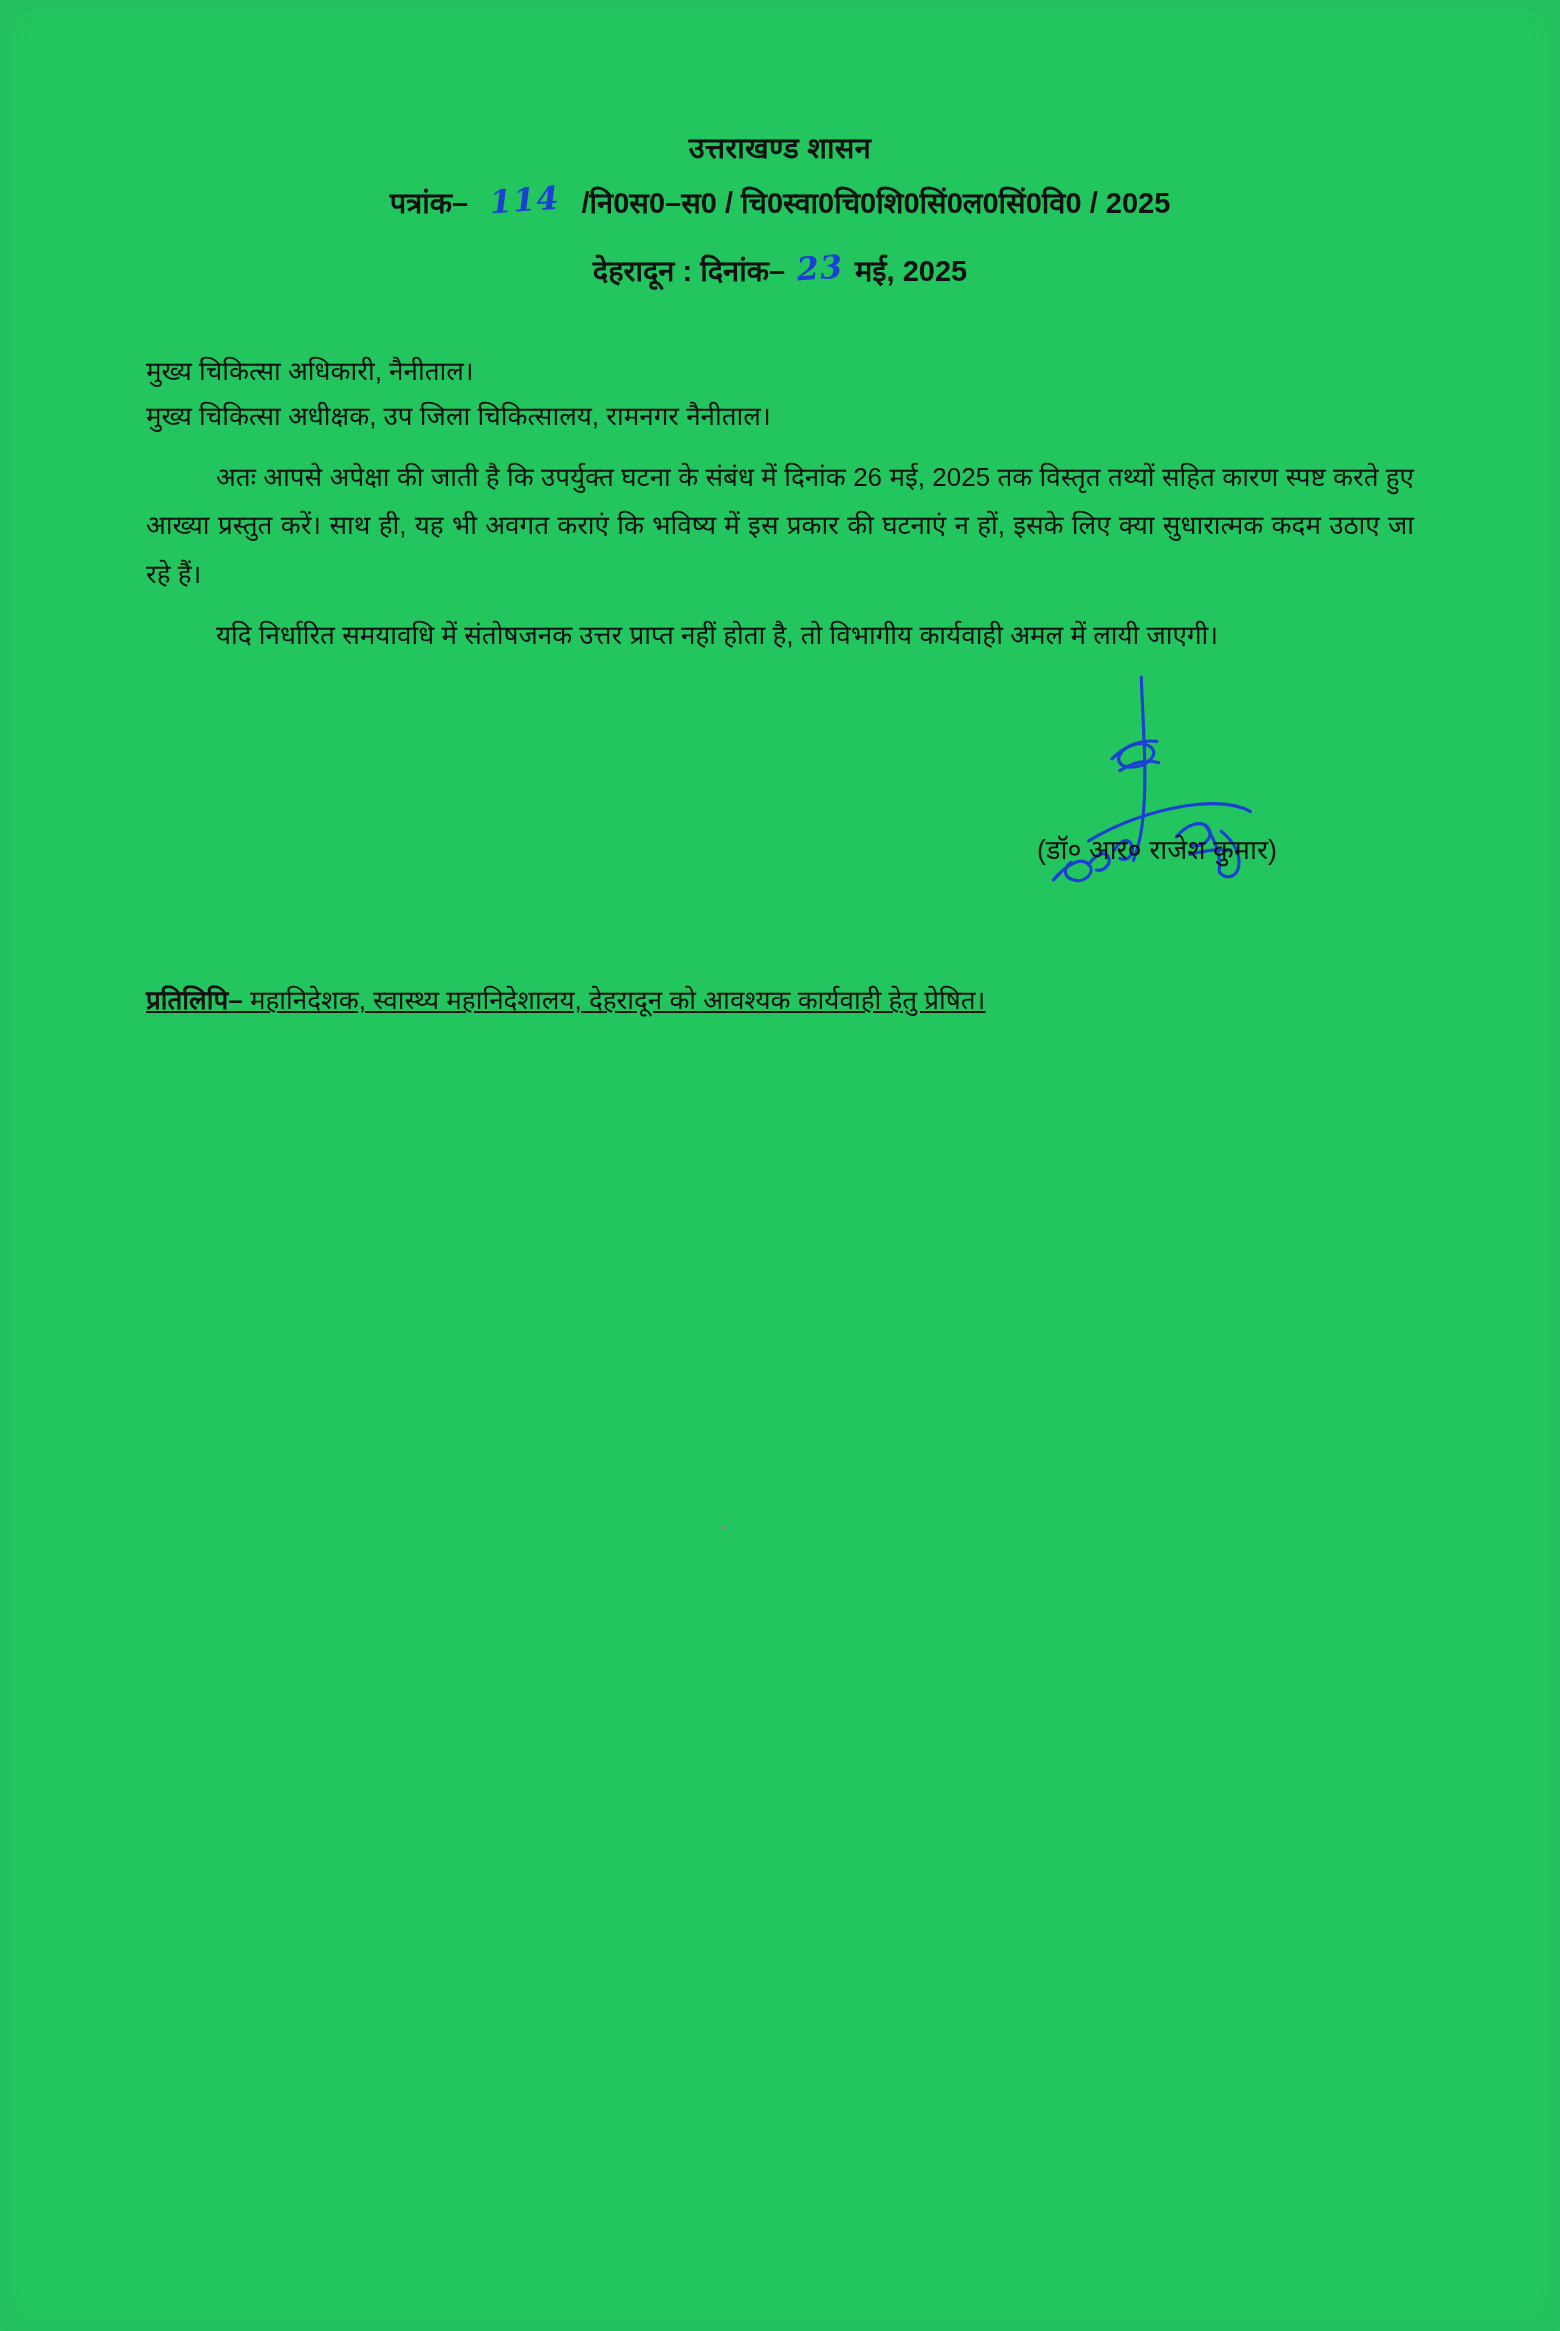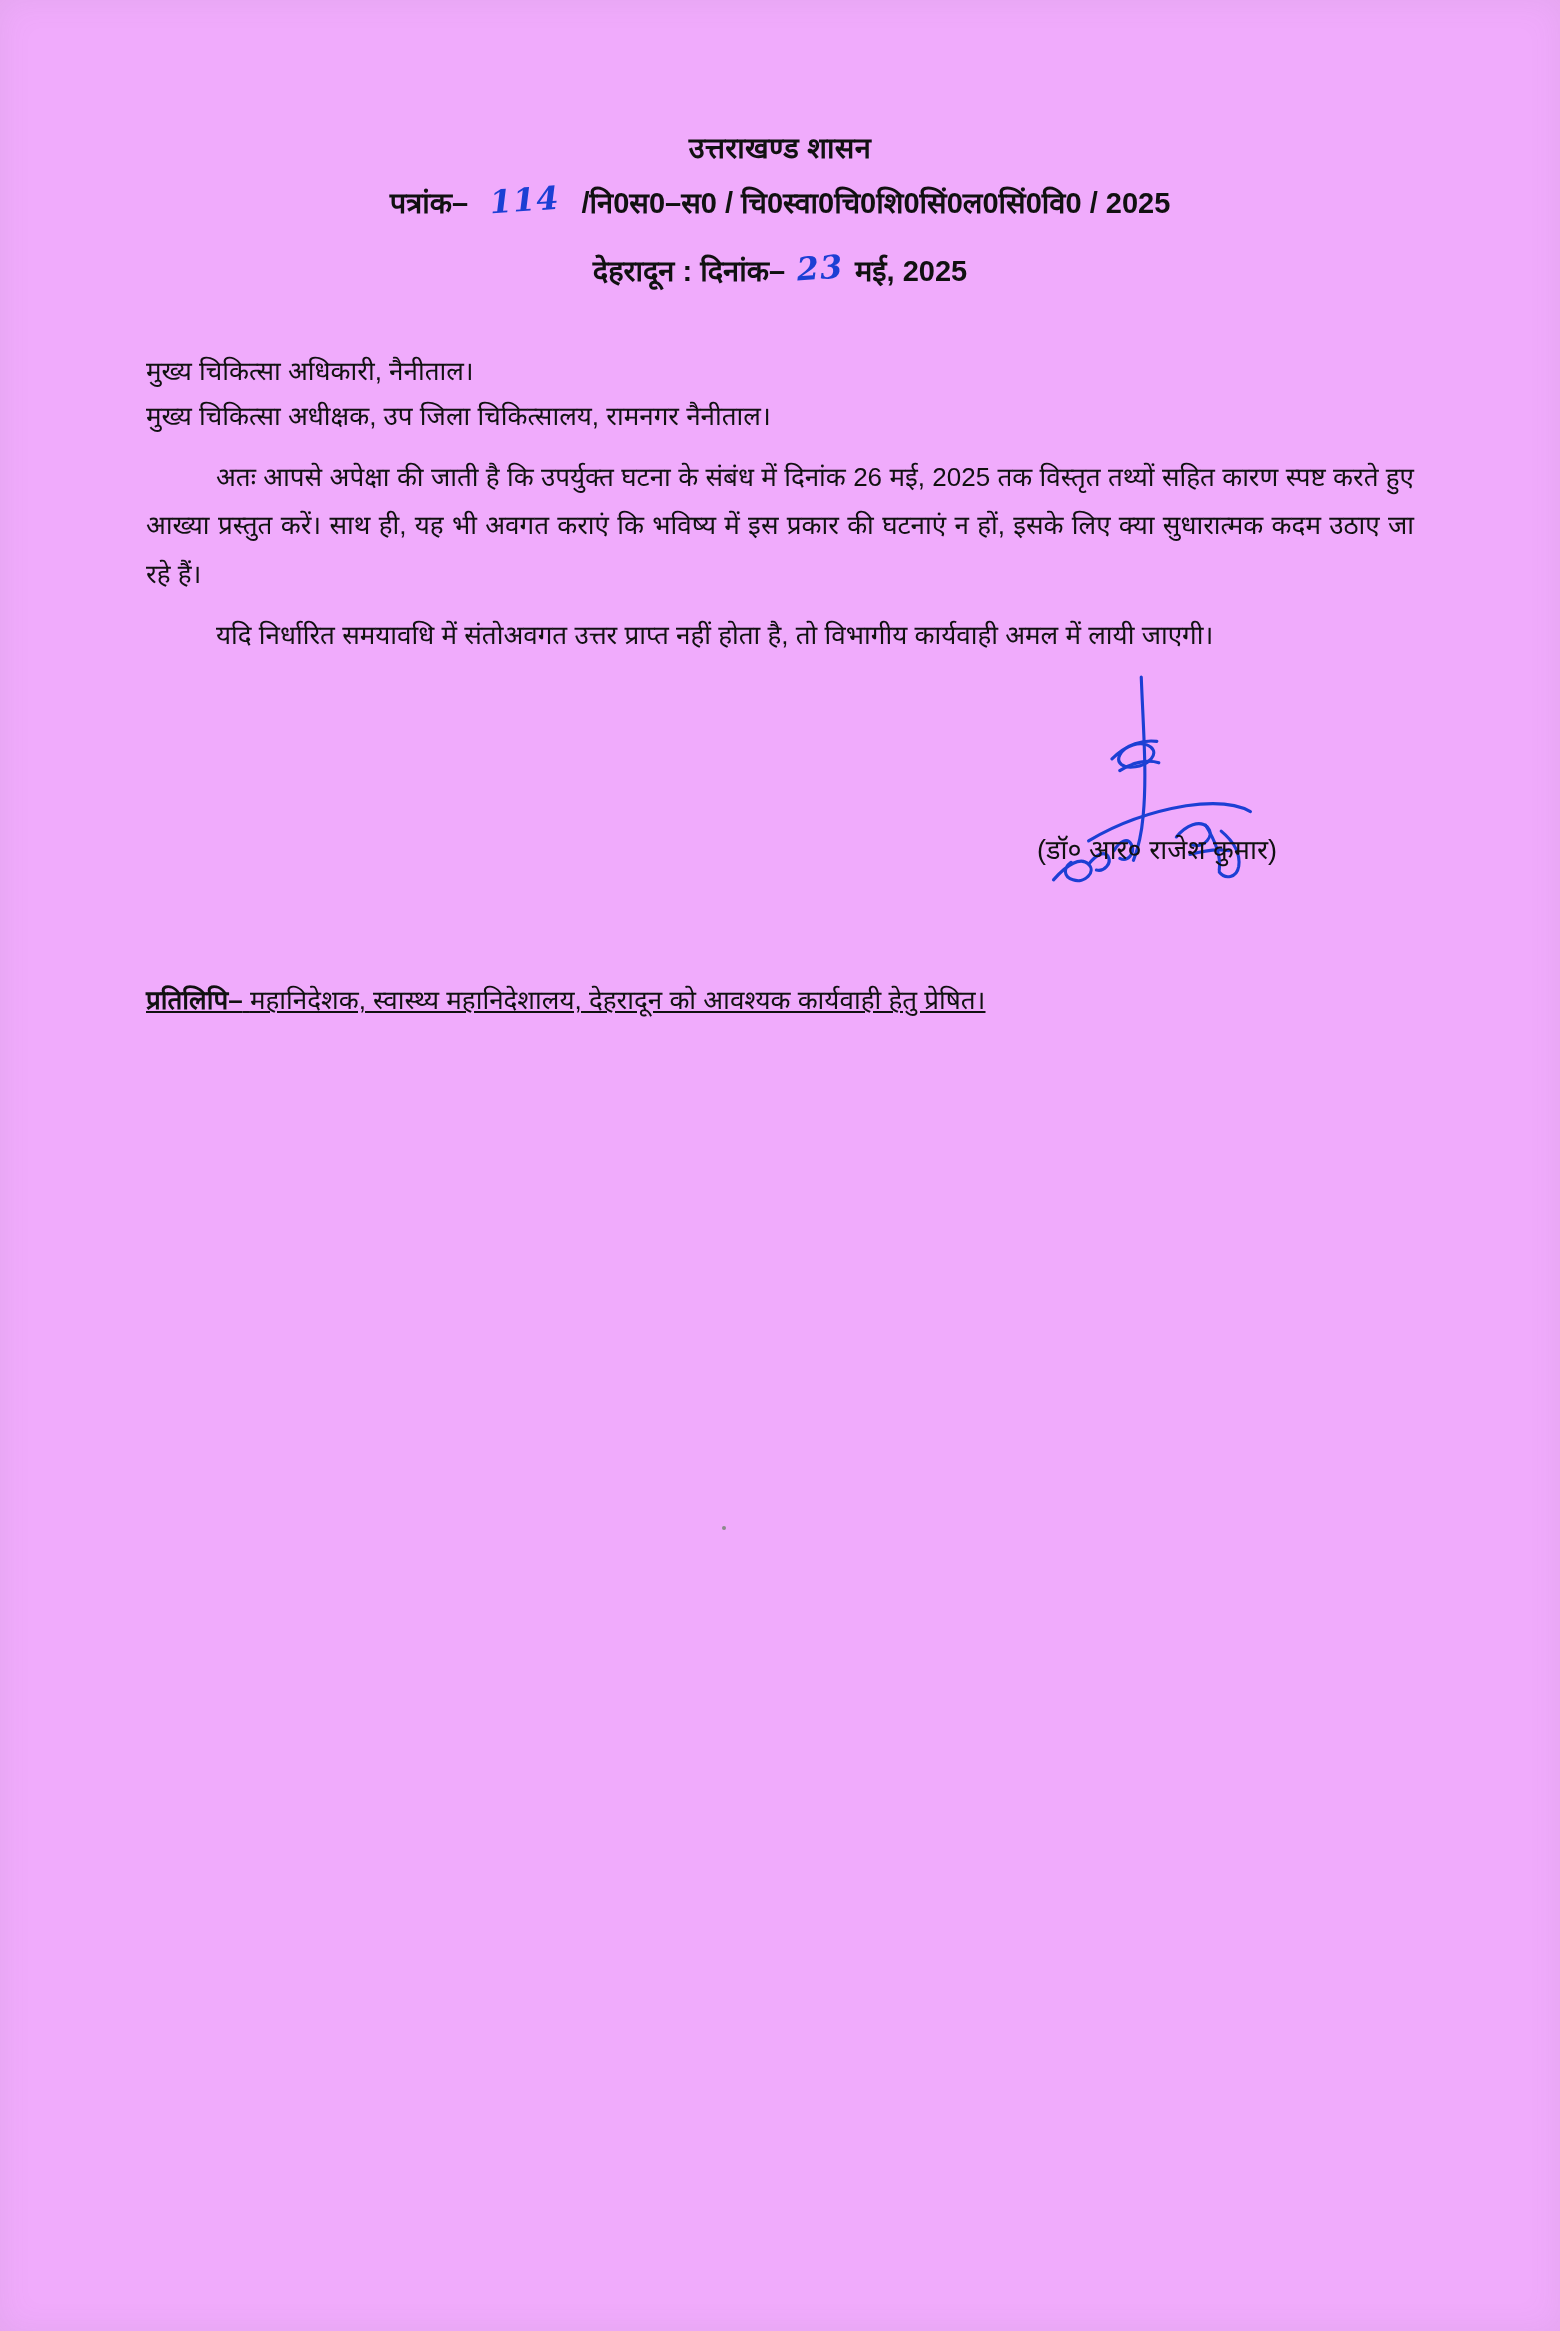--- a/index.html
+++ b/index.html
@@ -4,21 +4,21 @@
 <style>
   html, body {
     margin: 0;
     padding: 0;
     background: #b9b9b9;
   }
   .page {
     position: relative;
     width: 1560px;
     height: 2332px;
-    background: #f0abfc;
+    background: #22c55e;
     margin: 0 auto;
     overflow: hidden;
     font-family: "Liberation Sans", sans-serif;
     color: #111111;
   }
   
   .page::before {
     content: "";
     position: absolute;
     inset: 0;
@@ -167,21 +167,21 @@
       </div>
     </div>
 
     <div class="addr">
       <div>मुख्य चिकित्सा अधिकारी, नैनीताल।</div>
       <div>मुख्य चिकित्सा अधीक्षक, उप जिला चिकित्सालय, रामनगर नैनीताल।</div>
     </div>
 
 
     <div class="body-para tight">अतः आपसे अपेक्षा की जाती है कि उपर्युक्त घटना के संबंध में दिनांक 26 मई, 2025 तक विस्तृत तथ्यों सहित कारण स्पष्ट करते हुए आख्या प्रस्तुत करें। साथ ही, यह भी अवगत कराएं कि भविष्य में इस प्रकार की घटनाएं न हों, इसके लिए क्या सुधारात्मक कदम उठाए जा रहे हैं।</div>
-    <div class="body-para tight">यदि निर्धारित समयावधि में संतोअवगत उत्तर प्राप्त नहीं होता है, तो विभागीय कार्यवाही अमल में लायी जाएगी।</div>
+    <div class="body-para tight">यदि निर्धारित समयावधि में संतोषजनक उत्तर प्राप्त नहीं होता है, तो विभागीय कार्यवाही अमल में लायी जाएगी।</div>
 
     <div class="sig-block">
       <svg class="sig-ink" viewBox="0 0 280 260">
         <g fill="none" stroke="#1c3fd4" stroke-width="3.2" stroke-linecap="round" stroke-linejoin="round">
           <path d="M150 8 C152 60, 156 108, 152 150 C150 172, 146 186, 142 196"></path>
           <path d="M120 92 C134 78, 150 72, 160 80 C168 87, 158 98, 144 100 C131 102, 124 96, 128 88 C133 78, 152 72, 166 74"></path>
           <path d="M128 104 C140 96, 156 92, 168 96"></path>
           <path d="M96 176 C126 158, 160 146, 196 140 C224 136, 248 138, 262 146"></path>
           <path d="M60 216 C74 200, 88 192, 96 200 C104 208, 92 220, 80 216 C70 213, 70 204, 78 198"></path>
           <path d="M96 200 C104 190, 112 186, 116 192 C120 199, 112 208, 104 206"></path>

